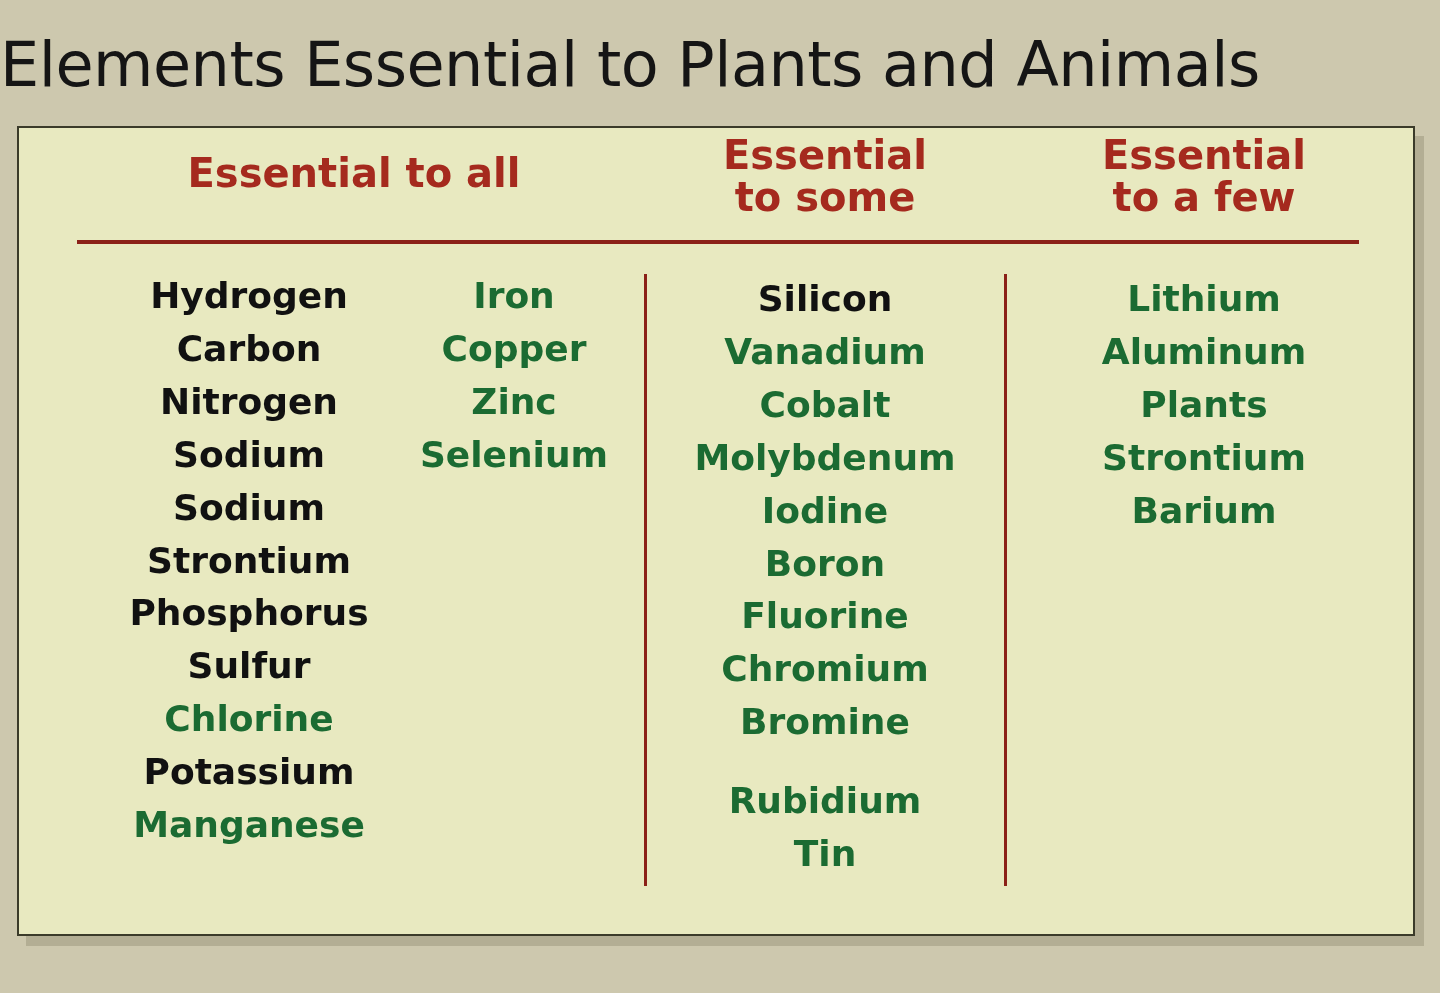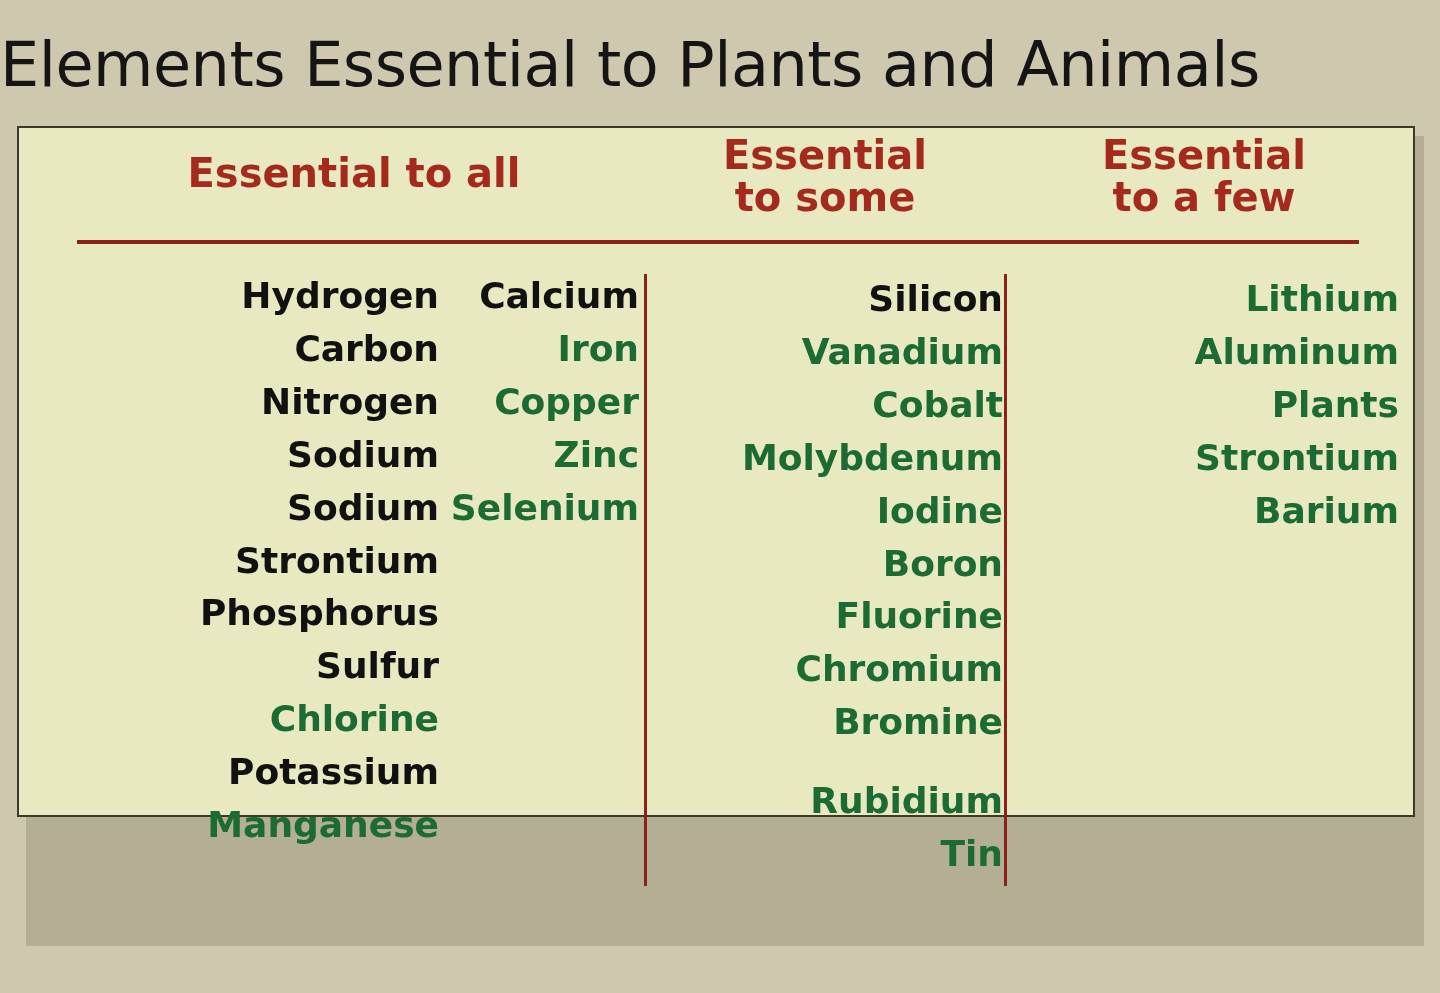--- a/index.html
+++ b/index.html
@@ -39,21 +39,21 @@
     top: 136px;
     width: 1398px;
     height: 810px;
     background: #b3ae94;
   }
   .panel {
     position: absolute;
     left: 17px;
     top: 126px;
     width: 1398px;
-    height: 691px;
+    height: 810px;
     background: #e8e9c0;
     border: 2px solid #3b3b2a;
     box-sizing: border-box;
   }
   .columns {
     position: absolute;
     left: 0; top: 0;
     width: 100%;
     height: 100%;
   }
@@ -103,21 +103,21 @@
   }
 
   .list {
     position: absolute;
     text-align: center;
     font-size: 36px;
     font-weight: bold;
     line-height: 1.47;
     font-family: "DejaVu Sans", sans-serif;
   }
-  .list .item { display: block; white-space: nowrap; text-align: right; }
+  .list .item { display: block; white-space: nowrap; }
   .black { color: #111111; }
   .green { color: #1b6b32; }
 
   .list.col-all-a { left: 40px;  top: 142px; width: 380px; }
   .list.col-all-b { left: 370px; top: 142px; width: 250px; }
   .list.col-some  { left: 628px; top: 145px; width: 356px; }
   .list.col-few   { left: 990px; top: 145px; width: 390px; }
   .spacer { display: block; height: 26px; }
 </style>
 </head>
@@ -157,21 +157,20 @@
         <span class="item black">Sodium</span>
         <span class="item black">Strontium</span>
         <span class="item black">Phosphorus</span>
         <span class="item black">Sulfur</span>
         <span class="item green">Chlorine</span>
         <span class="item black">Potassium</span>
         <span class="item green">Manganese</span>
       </div>
 
       <div class="list col-all-b">
-        <span class="item black">Calcium</span>
         <span class="item green">Iron</span>
         <span class="item green">Copper</span>
         <span class="item green">Zinc</span>
         <span class="item green">Selenium</span>
       </div>
 
       <div class="list col-some">
         <span class="item black">Silicon</span>
         <span class="item green">Vanadium</span>
         <span class="item green">Cobalt</span>

